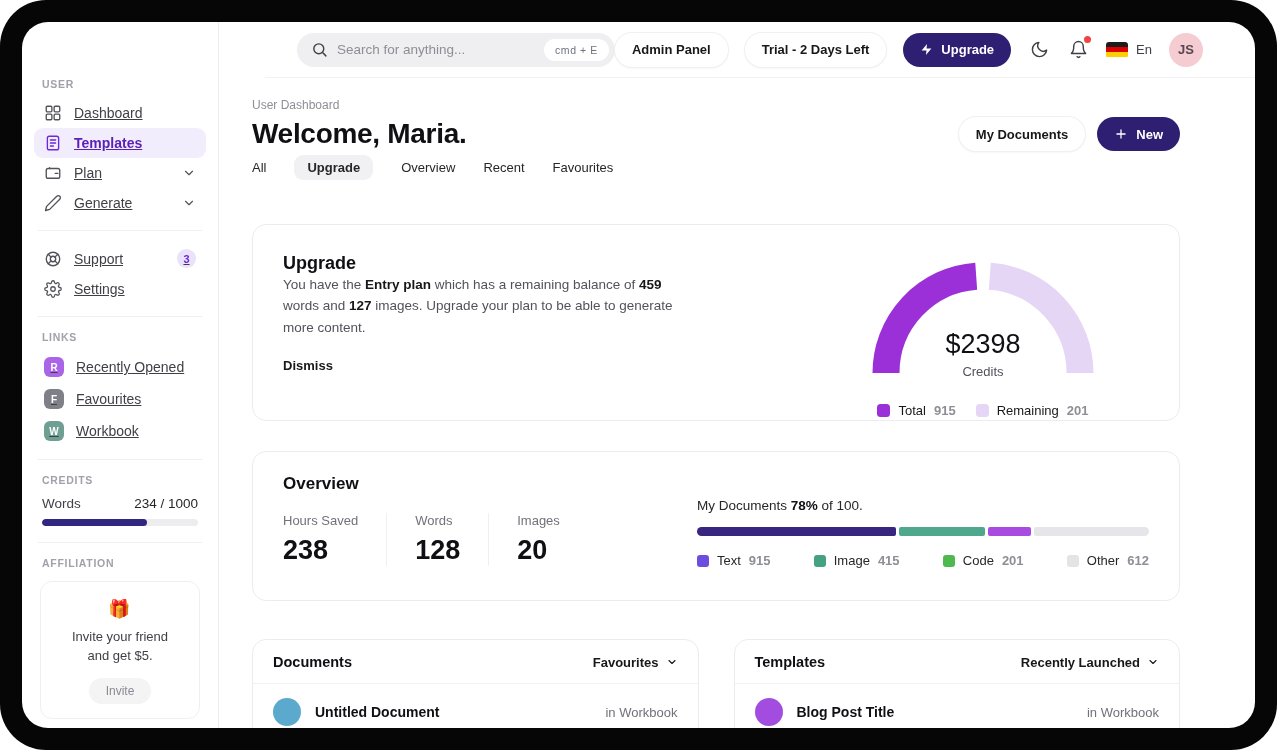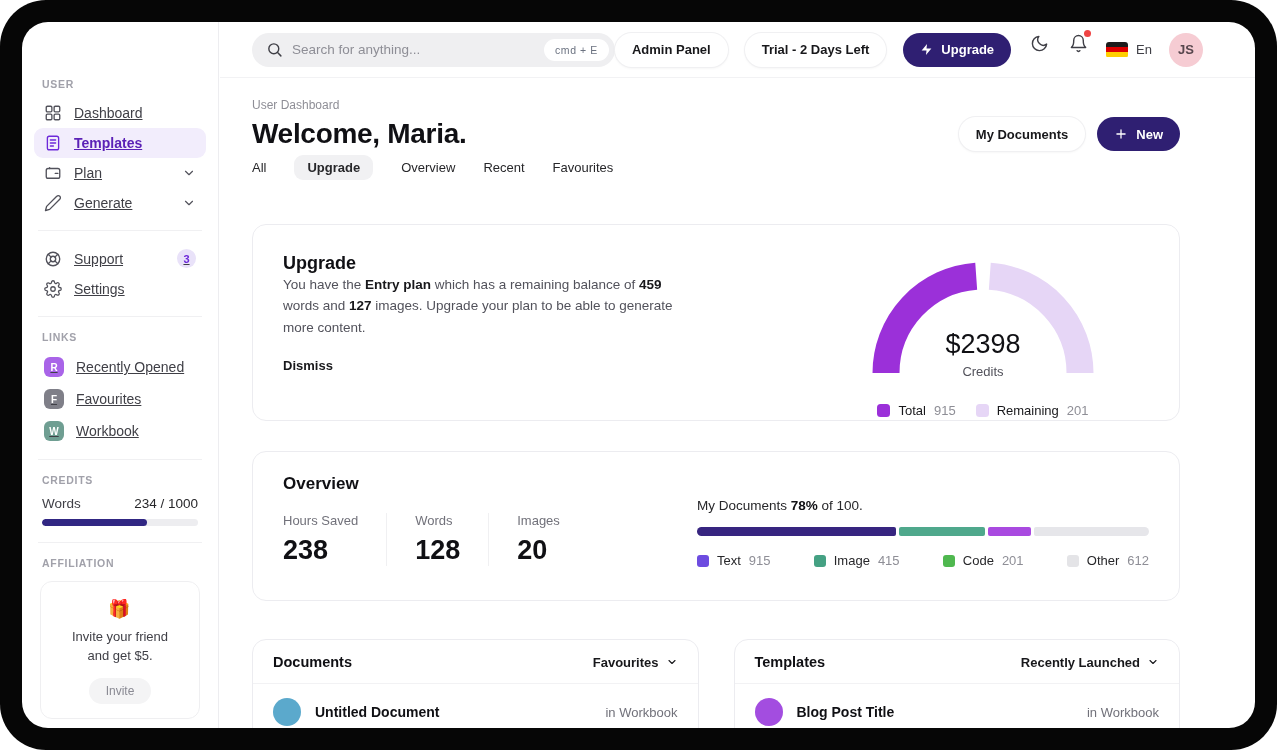--- a/index.html
+++ b/index.html
@@ -22,27 +22,27 @@
   .credits-row .val { color:#27272a; }
   .bar-track { height:7px; border-radius:99px; background:#ededf0; margin:8px 8px 0; overflow:hidden; }
   .bar-fill { height:100%; border-radius:99px; }
   .aff-card { border:1px solid #efeff1; border-radius:12px; margin:12px 6px 0; padding:16px 8px 14px; text-align:center; }
   .aff-emoji { font-size:18px; }
   .aff-text { font-size:13px; color:#3f3f46; line-height:1.45; margin-top:8px; }
   .aff-btn { display:inline-block; margin-top:12px; padding:6px 17px; border-radius:99px; background:#f4f4f5; color:#8a8a93; font-size:12px; cursor:default; }
 
   
   .main { position:absolute; left:198px; top:0; right:0; bottom:0; }
-  .topbar { height:56px; border-bottom:1px solid #f2f2f4; display:flex; align-items:center; justify-content:space-between; padding:0 52px 0 32px; }
+  .topbar { height:56px; border-bottom:1px solid #f2f2f4; display:flex; align-items:center; justify-content:space-between; padding:0 52px 0 32px;margin-left:45px; }
   .search { width:368px; height:34px; background:#efeff1; border-radius:99px; display:flex; align-items:center; gap:9px; padding:0 6px 0 14px; }
   .search svg { color:#3f3f46; flex:0 0 auto; }
   .search input { flex:1; border:0; outline:0; background:transparent; font-size:13.5px; color:#52525b; font-family:inherit; }
   .search input::placeholder { color:#8e8e96; }
   .kbd { background:#fff; border-radius:99px; padding:5px 11px; font-size:10.5px; color:#6b7280; letter-spacing:.6px; white-space:nowrap; }
-  .top-right { display:flex; gap:17px; }
+  .top-right { display:flex; align-items:center; gap:17px; }
   .pill { height:34px; display:inline-flex; align-items:center; padding:0 17px; border-radius:99px; background:#fff; box-shadow:0 0 0 1px #f0f0f2, 0 1px 3px rgba(16,16,20,.07); font-size:13px; font-weight:600; color:#18181b; white-space:nowrap; cursor:default; }
   .pill-dark { background:#2f1f72; color:#fff; box-shadow:none; gap:8px; font-weight:600; }
   .iconbtn { position:relative; width:22px; height:22px; color:#3f3f46; display:flex; align-items:center; justify-content:center; }
   .dot { position:absolute; top:-3px; right:-2px; width:7px; height:7px; border-radius:50%; background:#ef4444; }
   .flag { width:22px; height:16px; border-radius:3px; overflow:hidden; display:flex; flex-direction:column; }
   .flag div { flex:1; }
   .lang { font-size:13px; color:#3f3f46; }
   .avatar { width:34px; height:34px; border-radius:50%; background:#f6ccd3; color:#57464d; display:flex; align-items:center; justify-content:center; font-size:13px; font-weight:700; }
 
   .content { padding:20px 75px 0 32px; }
@@ -69,21 +69,21 @@
   .gauge-wrap { width:320px; display:flex; flex-direction:column; align-items:center; margin-right:6px; }
   .gauge { position:relative; width:240px; height:126px; }
   .arc-total { stroke:#9b30d9; }
   .arc-remaining { stroke:#e6d6f6; }
   .gauge-center { position:absolute; left:0; right:0; bottom:0; text-align:center; }
   .gauge-value { font-size:27px; font-weight:400; color:#101014; }
   .gauge-cap { font-size:13px; color:#52525b; margin-top:4px; }
   .gauge-legend { display:flex; gap:20px; margin-top:24px; font-size:13px; color:#18181b; align-items:flex-start; }
   .leg-item { display:flex; align-items:center; gap:8px; }
   .sw { width:13px; height:13px; border-radius:3.5px; flex:0 0 auto; }
-  .leg-val { color:#8e8e96; }
+  .leg-val { color:#8e8e96;font-weight:bold; }
 
   .overview-card { margin-top:30px; height:150px; display:flex; justify-content:space-between; padding:22px 30px; }
   .stats-title { font-size:17px; font-weight:700; color:#101014; }
   .stats-row { display:flex; margin-top:19px; }
   .stat { padding-right:28px; margin-right:28px; border-right:1px solid #f0f0f2; }
   .stat:last-child { border-right:0; }
   .stat-label { font-size:13px; color:#71717a; }
   .stat-value { font-size:27px; font-weight:800; color:#101014; margin-top:7px; }
   .docs-progress { width:452px; padding-top:24px; }
   .dp-text { font-size:13.5px; color:#27272a; }

